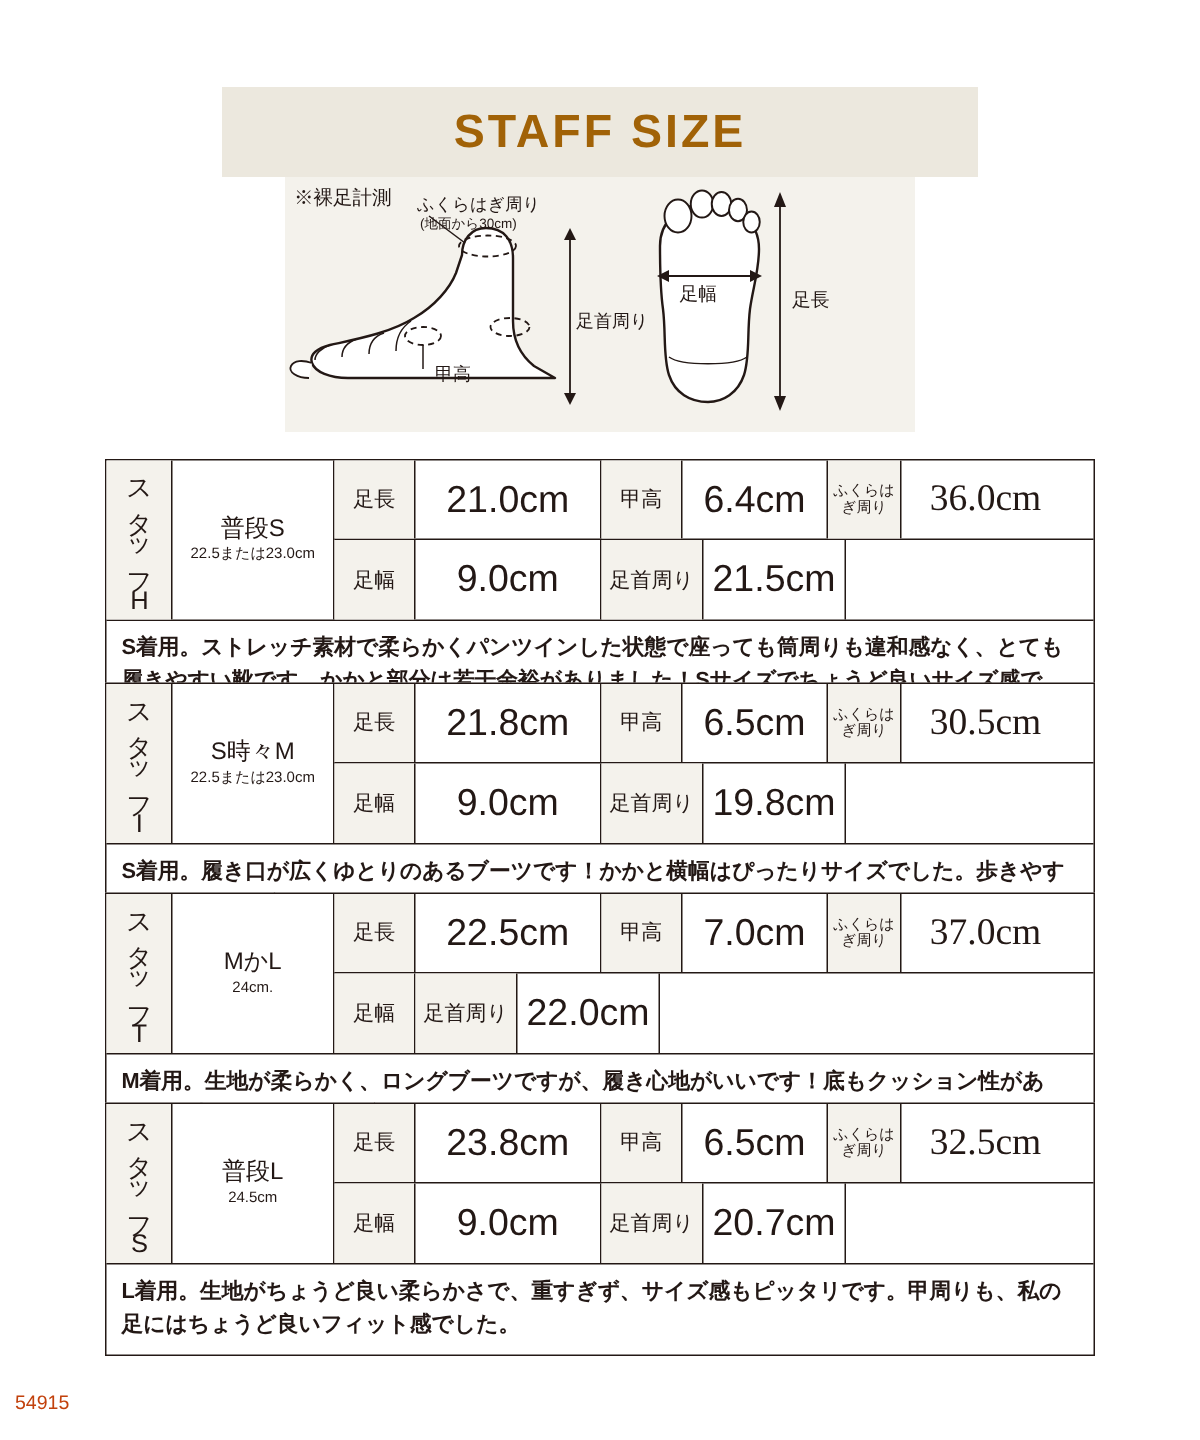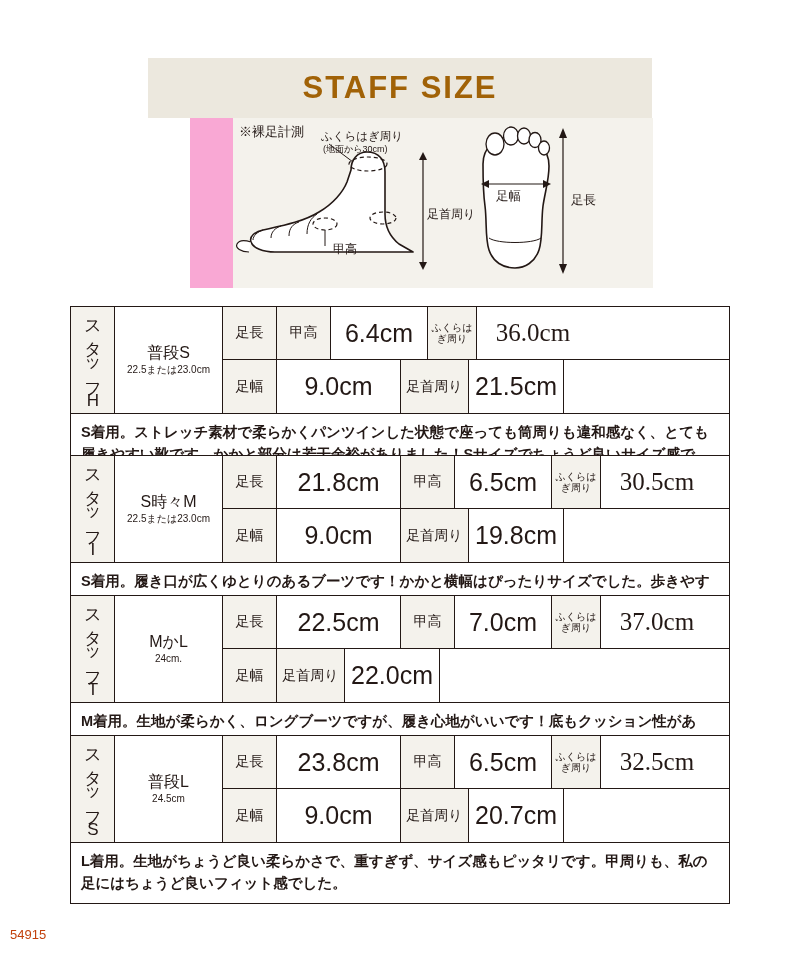--- a/index.html
+++ b/index.html
@@ -33,21 +33,20 @@
     font-weight: bold;
     color: #a16207;
   }
 
   
   .diagram {
     position: absolute;
     left: 190px; top: 118px;
     width: 420px; height: 170px;
     background: #f9a8d4;
-    padding-left: 43px;
   }
   .diagram svg { display: block; }
   .dg-label {
     font-family: "Liberation Sans", sans-serif;
     fill: #231815;
   }
 
   
   .staff-block {
     position: absolute;
@@ -214,20 +213,21 @@
       <div class="sb-name">
           <span>スタッフH</span>
         </div>
       <div class="sb-usual">
         <div class="u-main">普段S</div>
         <div class="u-sub">22.5または23.0cm</div>
       </div>
       <div class="sb-measures">
         <div class="m-row">
           <div class="m-lbl w-lbl-a">足長</div>
+          <div class="m-val w-val-a">21.0cm</div>
           <div class="m-lbl w-lbl-b">甲高</div>
           <div class="m-val w-val-b">6.4cm</div>
           <div class="m-calf-lbl">ふくらはぎ周り</div>
           <div class="m-calf-val">36.0cm</div>
         </div>
         <div class="m-row">
           <div class="m-lbl w-lbl-a">足幅</div>
           <div class="m-val w-val-a">9.0cm</div>
           <div class="m-lbl w-lbl-b2">足首周り</div>
           <div class="m-val w-val-b2">21.5cm</div>

